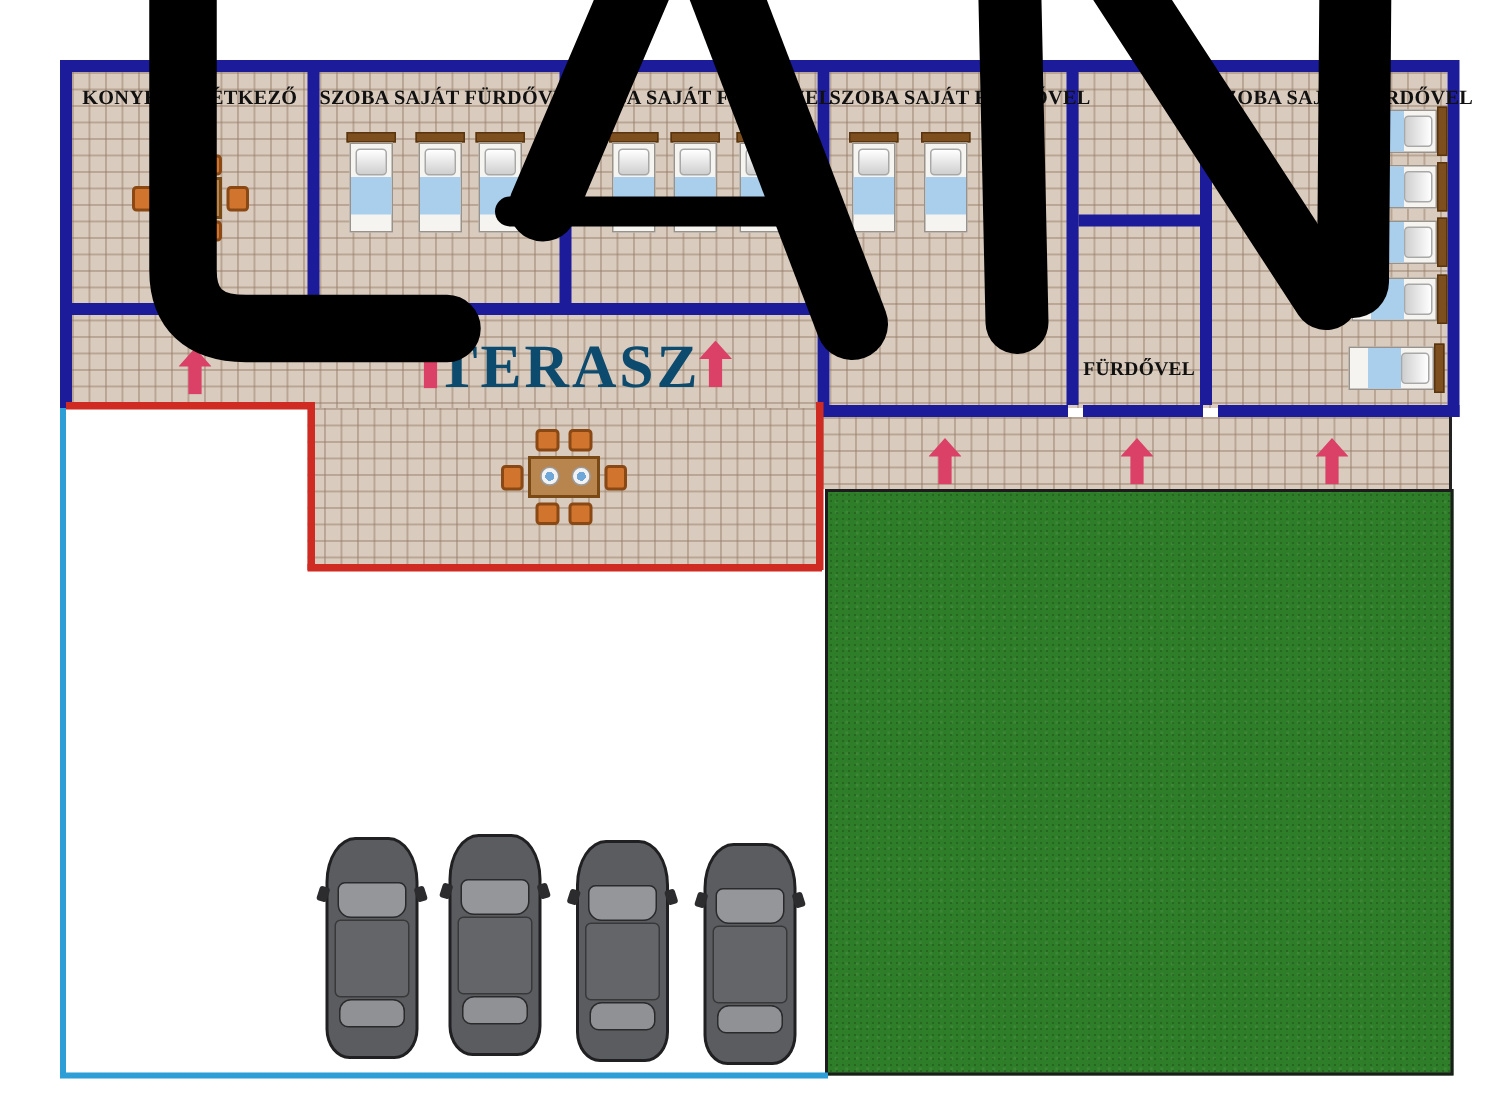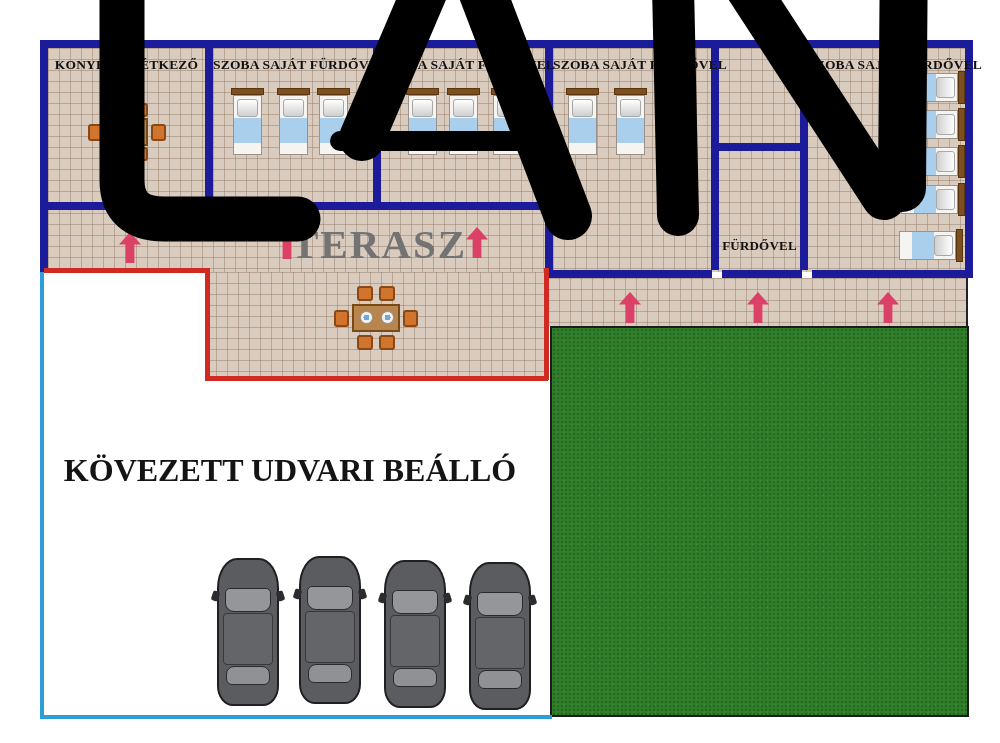--- a/index.html
+++ b/index.html
@@ -27,21 +27,21 @@
       radial-gradient(rgba(0,0,0,.18) 1px, transparent 1px),
       radial-gradient(rgba(255,255,255,.07) 1px, transparent 1px);
     background-size:4px 4px,7px 7px;background-position:0 0,2px 3px;
     border:2px solid #1c1c1c;box-sizing:border-box;}
 
   
   .room-label{position:absolute;z-index:6;text-align:center;font-weight:bold;
     color:#101010;font-size:13.5px;white-space:nowrap;letter-spacing:.2px;}
 
   
-  .terasz-label{position:absolute;z-index:6;font-weight:bold;color:#737373;
+  .terasz-label{position:absolute;z-index:6;font-weight:bold;color:#0c4a6e;
     font-size:41px;letter-spacing:2px;white-space:nowrap;}
   .parking-label{position:absolute;z-index:6;font-weight:bold;color:#141414;
     font-size:32px;text-align:center;white-space:nowrap;}
 
   
   .bed-v{position:absolute;width:29px;height:67px;z-index:5;}
   .bed-v .hb{position:absolute;top:0;left:-2px;right:-2px;height:7px;background:#7d4f1f;border:1px solid #58350f;box-sizing:border-box;}
   .bed-v .frame{position:absolute;top:7px;left:0;right:0;bottom:0;background:#f5f4f1;border:1px solid #98928a;box-sizing:border-box;}
   .bed-v .pillow{position:absolute;top:11px;left:4px;right:4px;height:16px;background:linear-gradient(#ffffff,#cfcfcf);border:1px solid #a8a8a8;border-radius:3px;}
   .bed-v .blanket{position:absolute;top:30px;left:1px;right:1px;height:25px;background:#a9cfec;}
@@ -112,21 +112,20 @@
   <div class="wall" style="left:812px;top:270px;width:161px;height:8px;"></div>
 
   <div class="room-label" style="left:48px;top:57px;width:157px;">KONYHA ÉS ÉTKEZŐ</div>
   <div class="room-label" style="left:213px;top:57px;width:160px;">SZOBA SAJÁT FÜRDŐVEL</div>
   <div class="room-label" style="left:381px;top:57px;width:164px;">SZOBA SAJÁT FÜRDŐVEL</div>
   <div class="room-label" style="left:553px;top:57px;width:158px;">SZOBA SAJÁT FÜRDŐVEL</div>
   <div class="room-label" style="left:719px;top:238px;width:81px;font-size:13px;">FÜRDŐVEL</div>
   <div class="room-label" style="left:808px;top:57px;width:157px;">SZOBA SAJÁT FÜRDŐVEL</div>
 
   <div class="terasz-label" style="left:291px;top:220px;">TERASZ</div>
-  <div class="parking-label" style="left:50px;top:452px;width:480px;">KÖVEZETT UDVARI BEÁLLÓ</div>
 
   <div class="chair" style="left:131px;top:103px;width:17px;height:14px;"></div>
   <div class="chair" style="left:131px;top:147px;width:17px;height:14px;"></div>
   <div class="chair" style="left:88px;top:124px;width:15px;height:17px;"></div>
   <div class="chair" style="left:151px;top:124px;width:15px;height:17px;"></div>
   <div class="table" style="left:112px;top:118px;width:36px;height:28px;"></div>
   <div class="plate" style="left:124px;top:120px;"></div>
 
   <div class="chair" style="left:357px;top:286px;width:16px;height:15px;"></div>
   <div class="chair" style="left:379px;top:286px;width:16px;height:15px;"></div>

